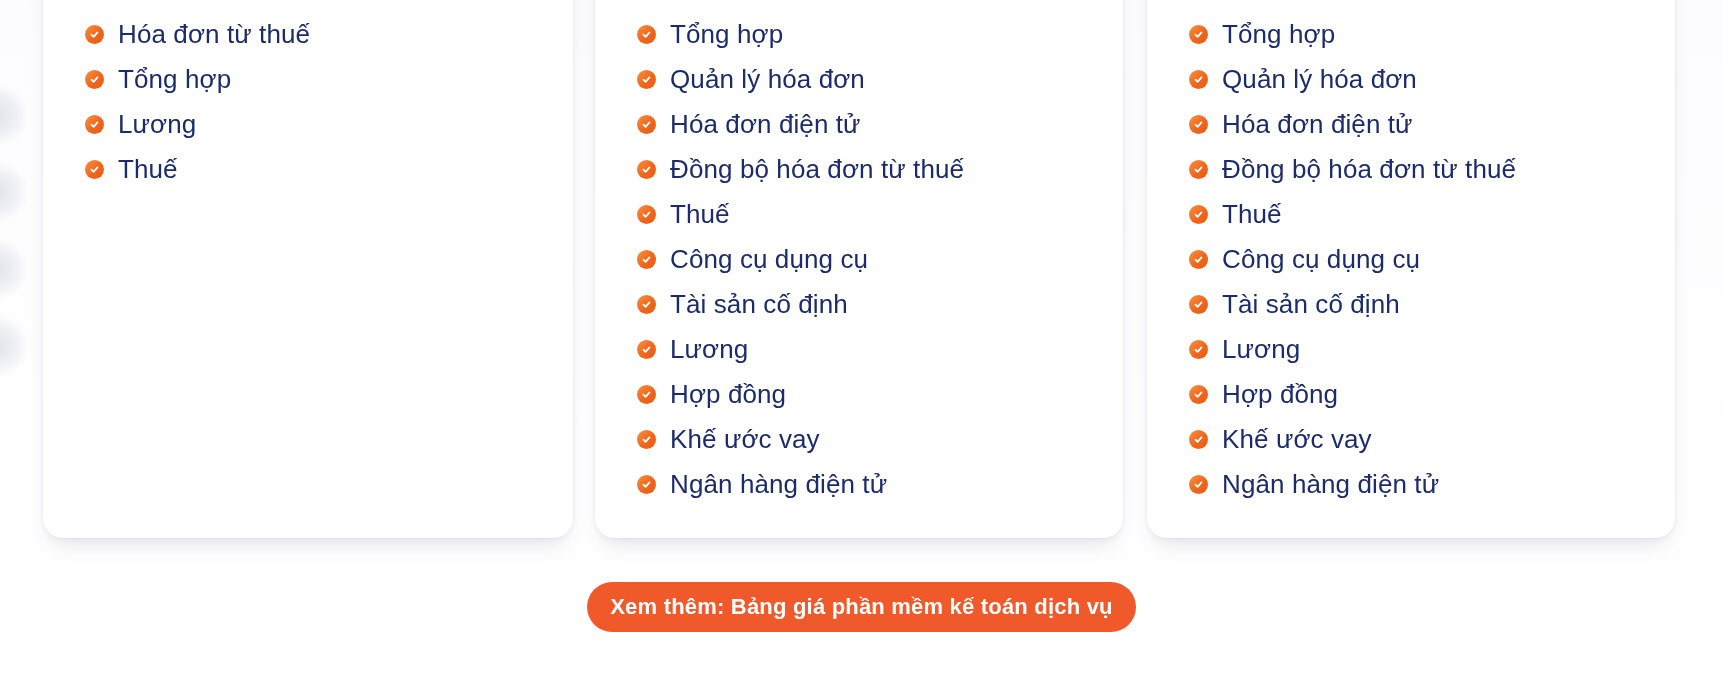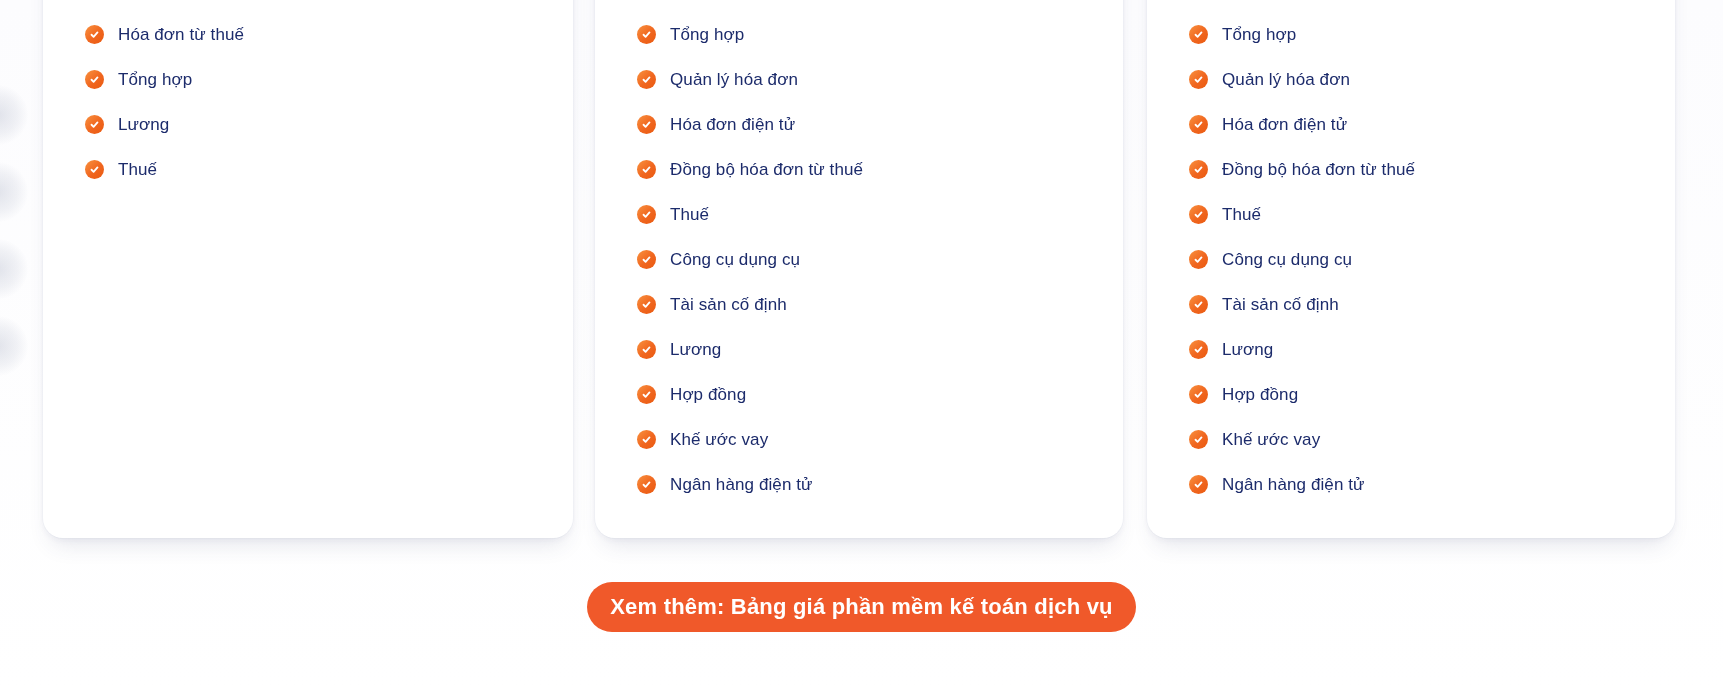--- a/index.html
+++ b/index.html
@@ -40,21 +40,21 @@
     height: 19px;
     border-radius: 50%;
     background: linear-gradient(135deg, #f9923f 0%, #f0661f 55%, #ea5a10 100%);
     display: flex;
     align-items: center;
     justify-content: center;
     margin-right: 14px;
   }
   .check-icon svg { width: 11px; height: 11px; display: block; }
   .feature-label {
-    font-size: 17px;
+    font-size: 26px;
     font-weight: 500;
     color: #1c2b6b;
     letter-spacing: 0.1px;
     white-space: nowrap;
   }
 
   
   .cta-button {
     position: absolute;
     left: 587px;

